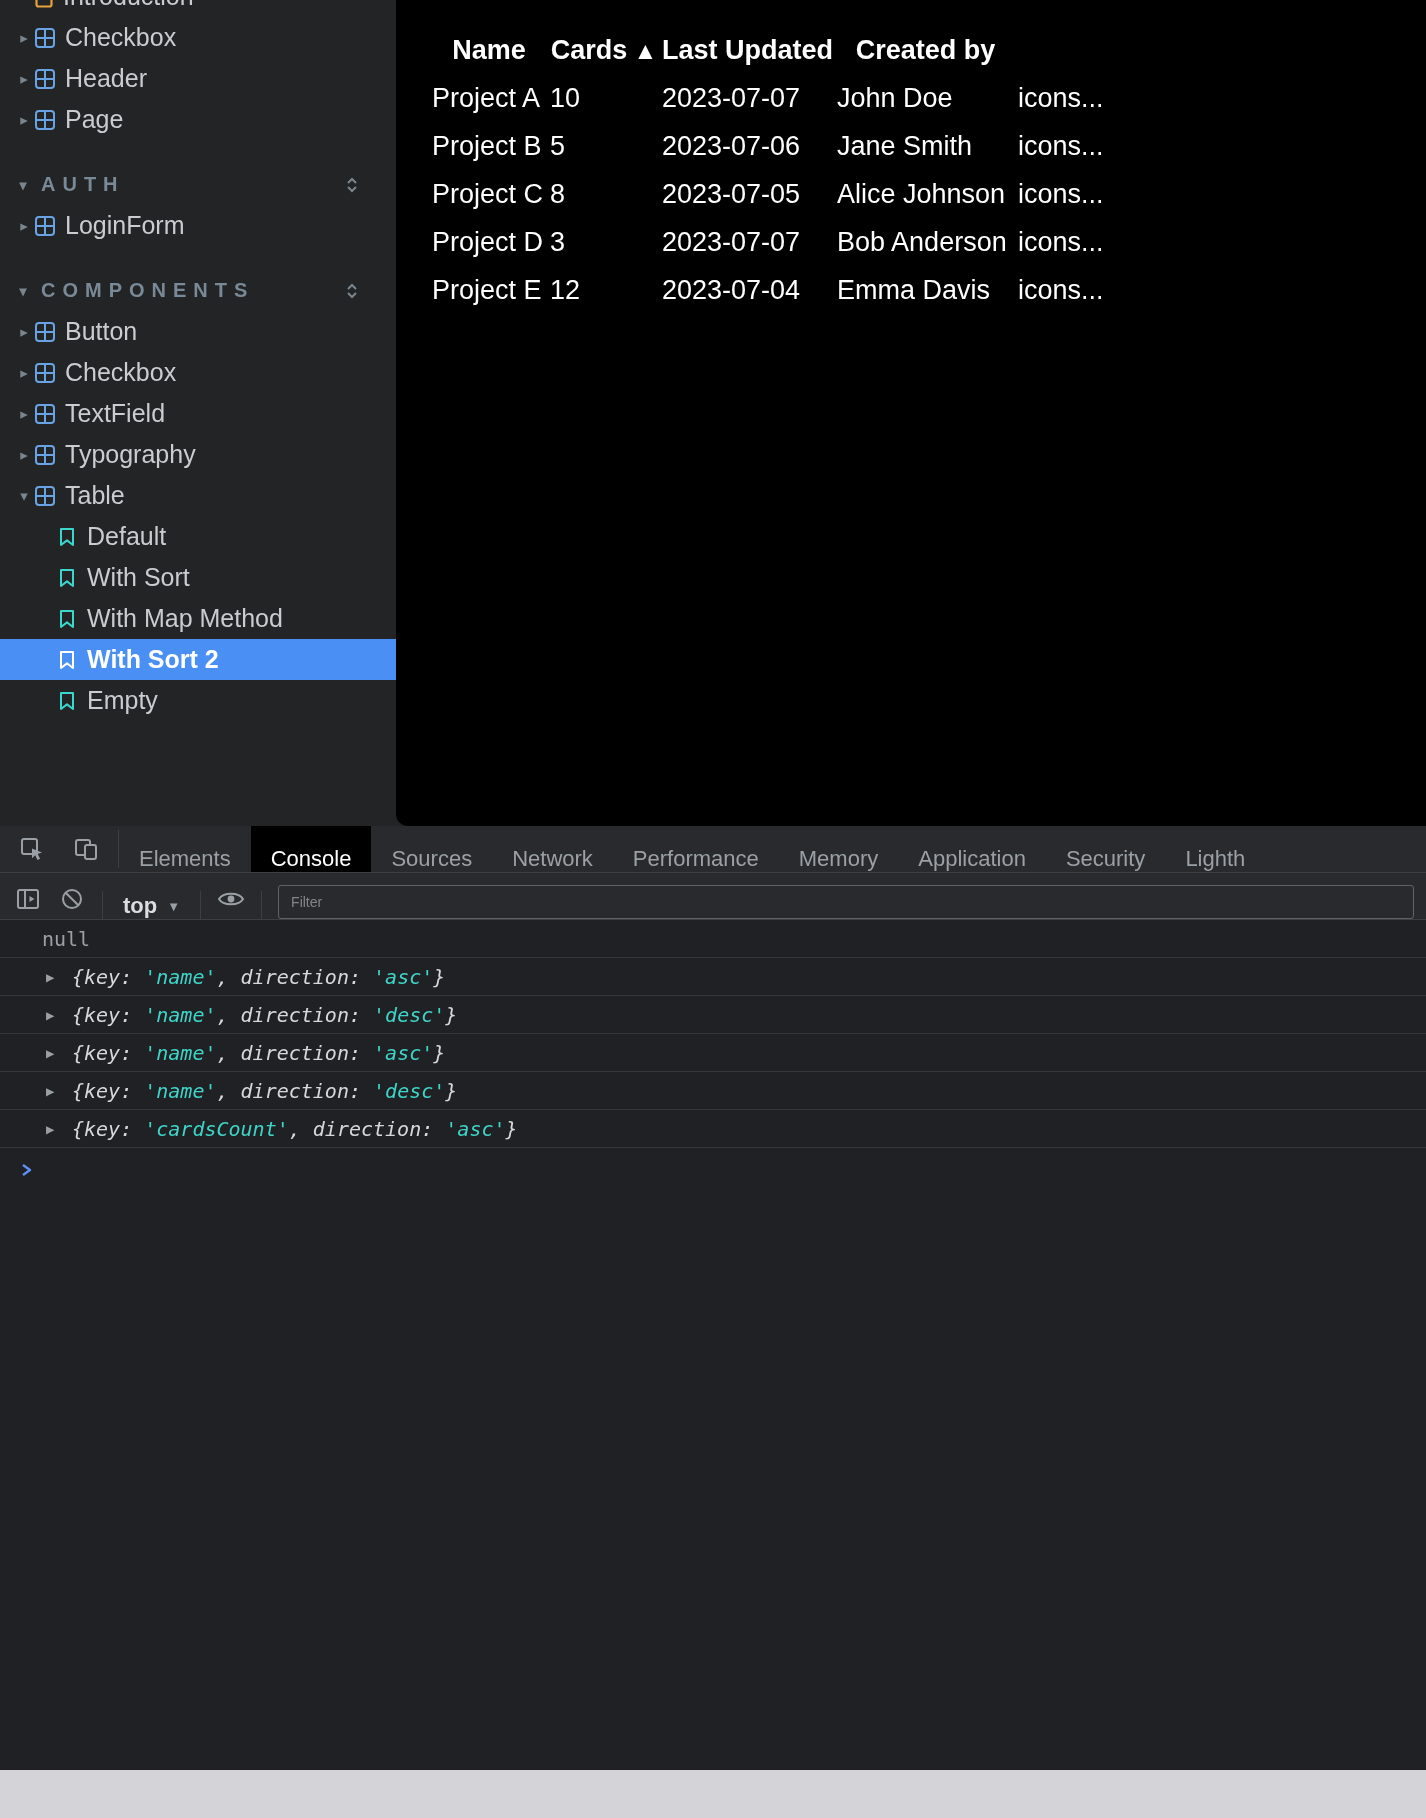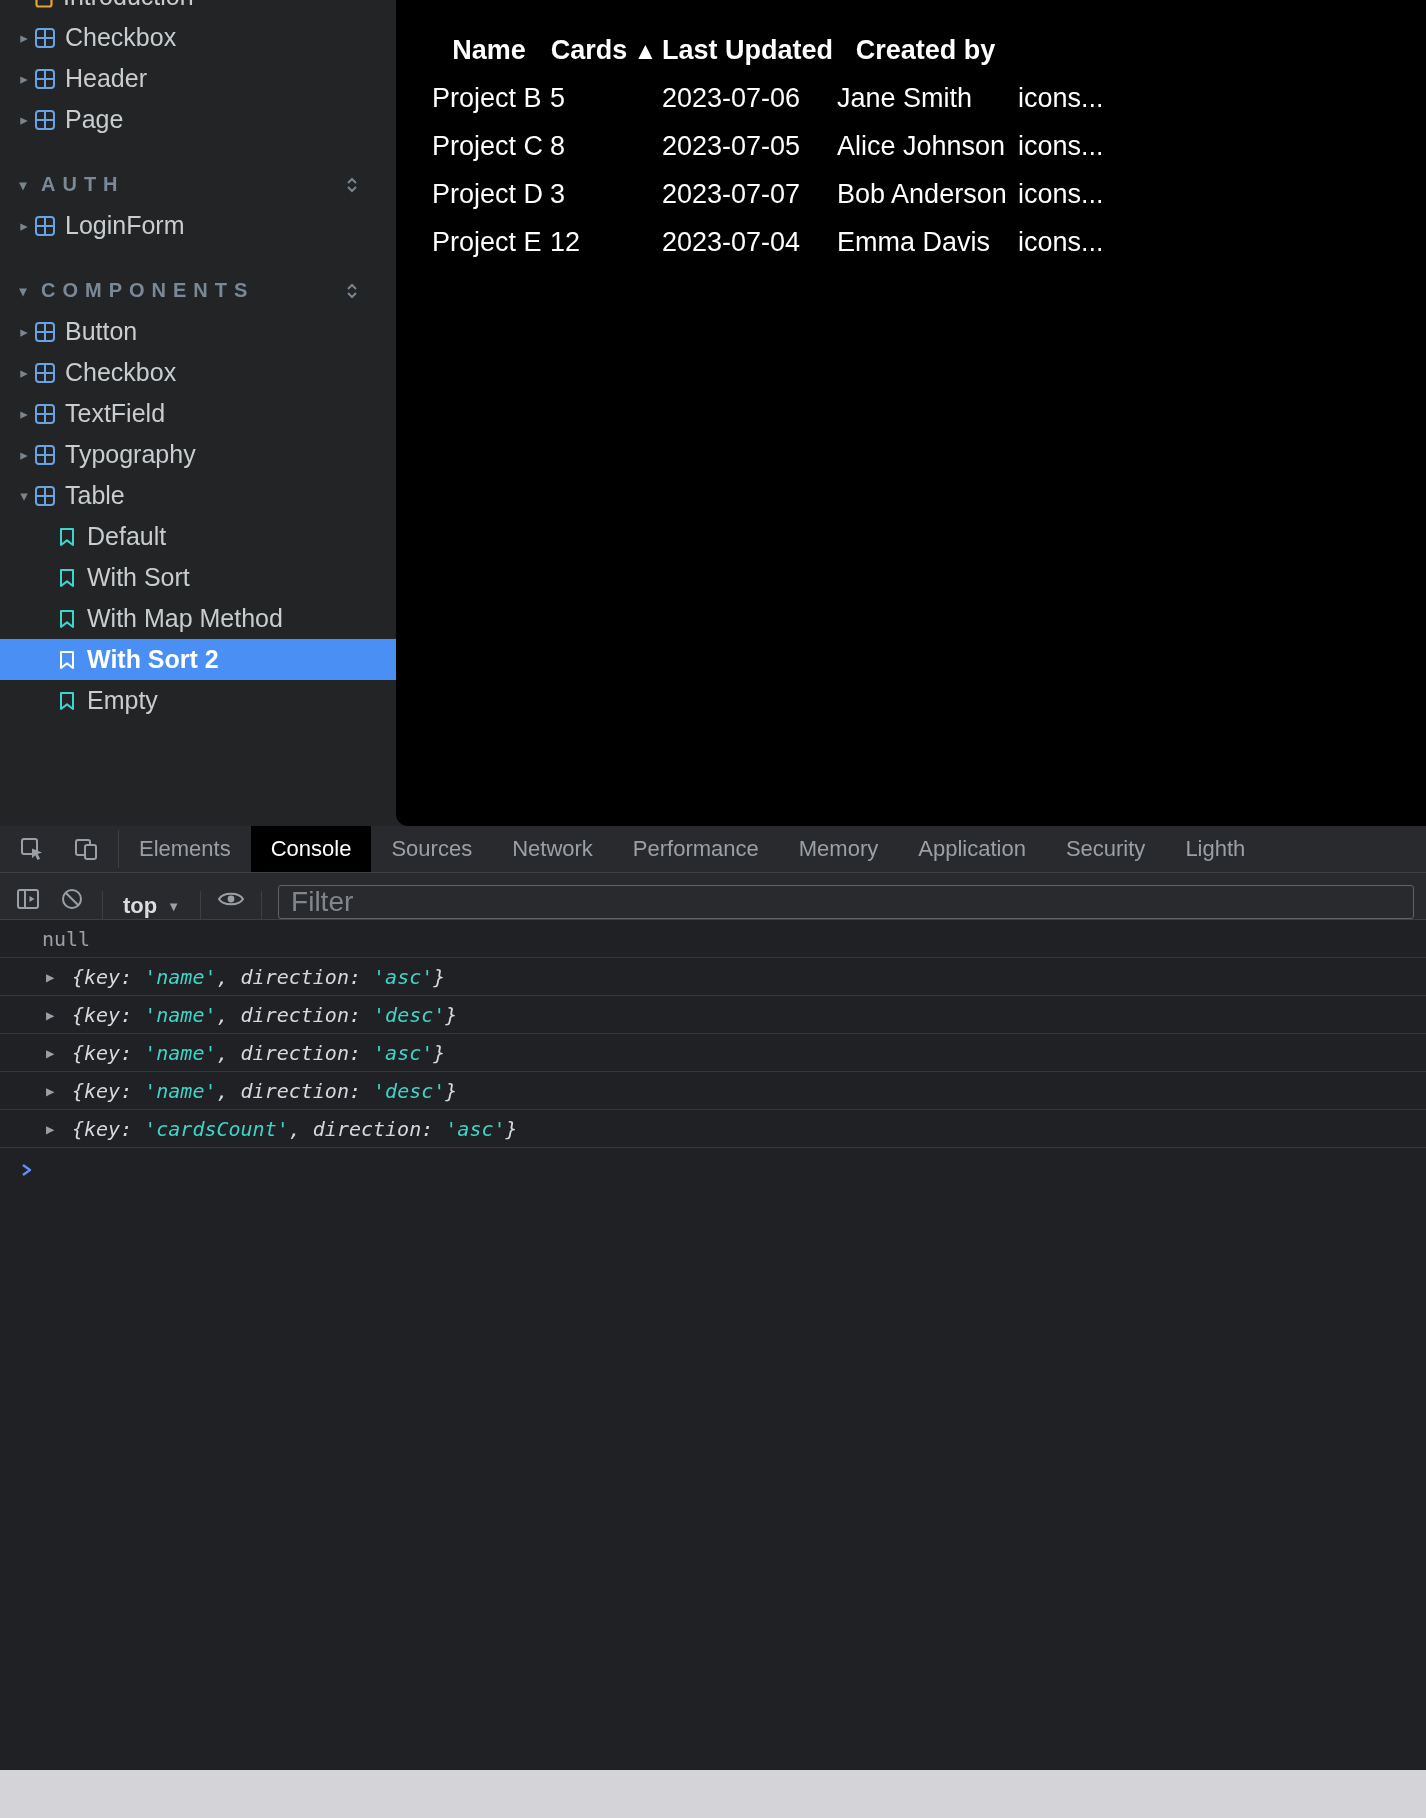--- a/index.html
+++ b/index.html
@@ -49,32 +49,32 @@
   col.c0{width:118px} col.c1{width:112px} col.c2{width:173px} col.c3{width:181px} col.c4{width:150px}
   th{font-weight:700;text-align:center;height:48px;padding:0 2px;white-space:nowrap}
   td{font-weight:400;text-align:left;height:48px;padding:0 2px;white-space:nowrap}
   .sort-ind{font-size:24px;margin-left:6px}
 
   
   .devtools{height:944px;display:flex;flex-direction:column;background:var(--devtools-bg)}
   .tabbar{flex:0 0 46px;height:46px;background:var(--bar-bg);display:flex;align-items:stretch}
   .tb-icons{width:118px;flex:0 0 118px;display:flex;align-items:center;justify-content:space-evenly;color:var(--devtools-text)}
   .vsep{width:1px;background:var(--toolbar-border);margin:4px 0}
-  .tab{padding:0 20px;display:flex;align-items:center;font-size:22px;color:var(--devtools-text);white-space:nowrap}
+  .tab{padding:0 20px;display:flex;align-items:flex-end;font-size:22px;color:var(--devtools-text);white-space:nowrap}
   .tab.active{background:var(--active-tab-bg);color:var(--active-tab-text)}
 
   .console-toolbar{flex:0 0 48px;height:48px;background:var(--bar-bg);
     border-top:1px solid var(--toolbar-border);border-bottom:1px solid var(--toolbar-border);
     display:flex;align-items:flex-end;padding:0 12px 0 6px;color:var(--devtools-text)}
   .cbtn{width:44px;height:40px;display:flex;align-items:center;justify-content:center;color:var(--devtools-text)}
   .csep{width:1px;height:28px;background:var(--toolbar-border);margin:0 8px;flex:0 0 1px}
   .top-sel{display:flex;align-items:center;gap:10px;padding:0 12px;font-size:22px;font-weight:600;color:#dadce0}
   .dd{font-size:13px;color:var(--devtools-text)}
   .filter{flex:1;height:34px;margin-left:8px;background:transparent;border:1px solid var(--filter-border);
-    border-radius:3px;color:#e8eaed;font-size:28px;padding:4px 12px;outline:none;
+    border-radius:3px;color:#e8eaed;font-size:14px;padding:4px 12px;outline:none;
     font-family:"Liberation Sans",sans-serif}
   .filter::placeholder{color:#80868b}
 
   .console-out{flex:1;overflow:hidden;font-family:"DejaVu Sans Mono",monospace;font-size:20px}
   .crow{min-height:38px;display:flex;align-items:center;border-bottom:1px solid var(--row-border);
     padding-left:42px;color:var(--console-plain)}
   .crow.null-row{color:var(--console-muted)}
   .crow.obj{padding-left:46px}
   .tri{color:#9aa0a6;font-size:14px;width:26px;flex:0 0 26px;cursor:pointer}
   .preview{font-style:italic}
@@ -294,20 +294,27 @@
         <thead>
           <tr>
             <th>Name</th>
             <th><span>Cards</span><span class="sort-ind">▲</span></th>
             <th>Last Updated</th>
             <th>Created by</th>
             <th></th>
           </tr>
         </thead>
         <tbody>
+          <tr>
+            <td>Project A</td>
+            <td>10</td>
+            <td>2023-07-07</td>
+            <td>John Doe</td>
+            <td><span>icons...</span></td>
+          </tr>
           <tr>
             <td>Project B</td>
             <td>5</td>
             <td>2023-07-06</td>
             <td>Jane Smith</td>
             <td><span>icons...</span></td>
           </tr>
           <tr>
             <td>Project C</td>
             <td>8</td>

